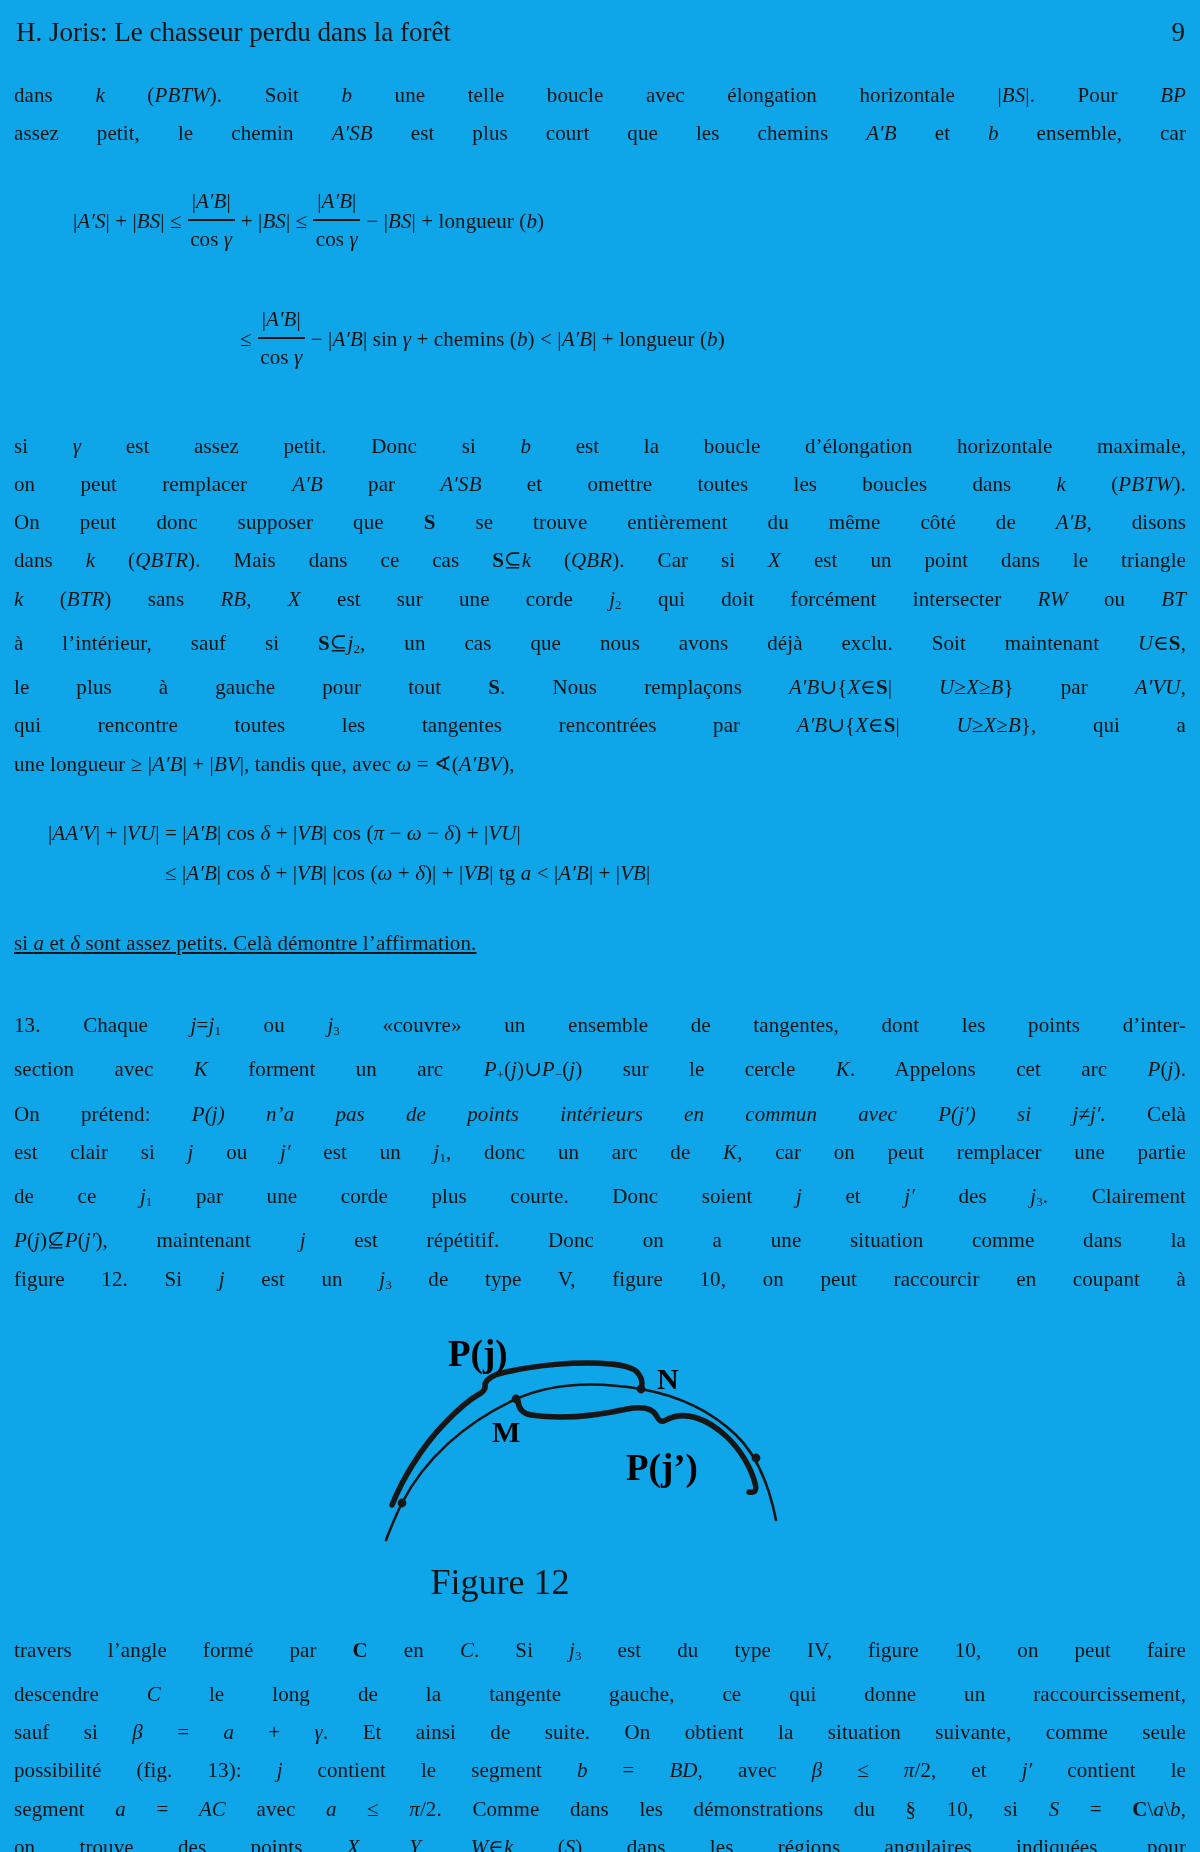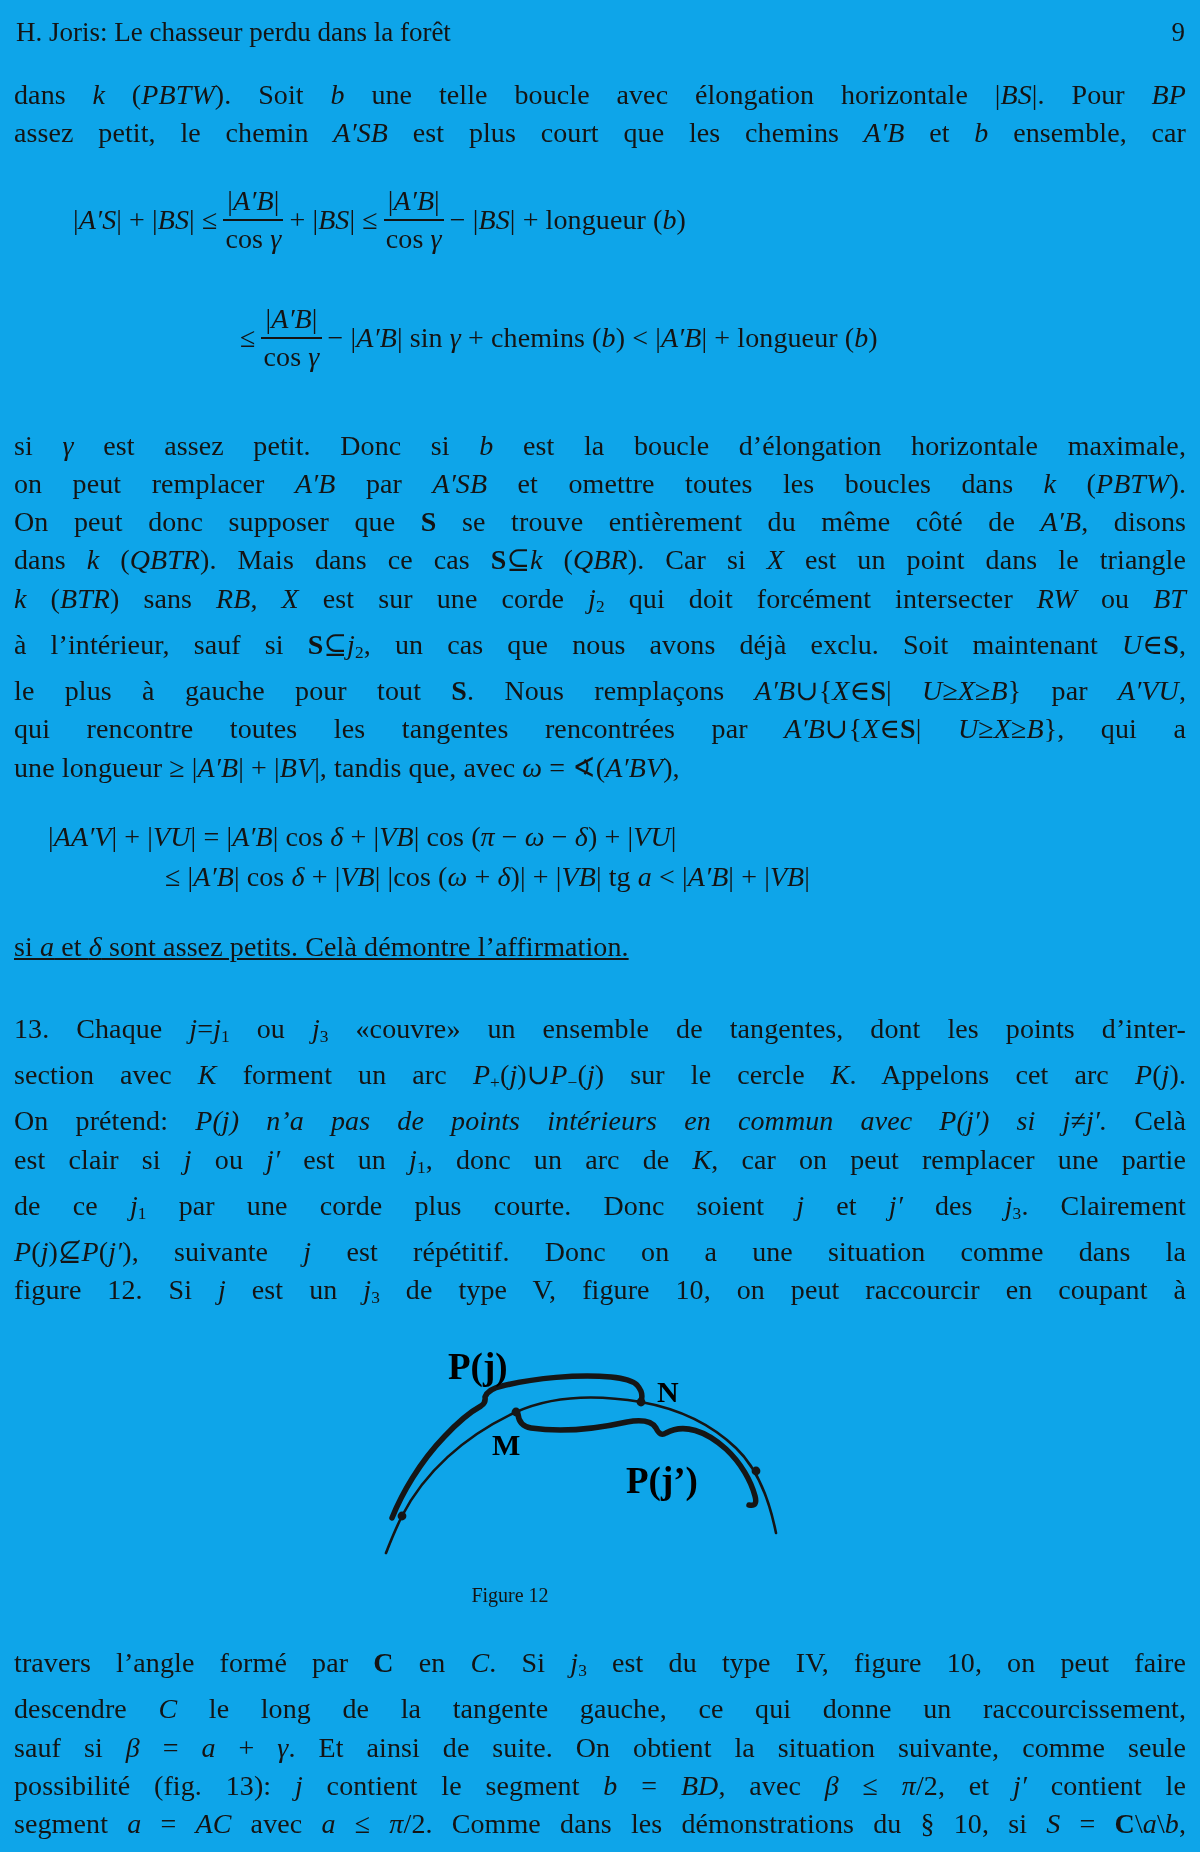--- a/index.html
+++ b/index.html
@@ -12,43 +12,42 @@
     overflow:hidden;
     margin:0 auto;
   }
   .header{
     display:flex;justify-content:space-between;align-items:baseline;
     padding:16px 15px 0 16px;
     font-size:27px;line-height:33px;
   }
   .flow{padding:0 14px 0 14px;}
   .tl{
-    font-size:28px;
+    font-size:21px;
     line-height:38.3px;
     letter-spacing:0.1px;
   }
   .tl.just{text-align:justify;text-align-last:justify;text-justify:inter-word;}
   .it{font-style:italic;}
   .frak{font-weight:bold;}
   .ssub{font-size:0.62em;vertical-align:-0.22em;}
   .frac{
     display:inline-flex;flex-direction:column;align-items:center;
     vertical-align:middle;margin:0 6px;transform:translateY(-3px);
     line-height:34px;
   }
   .frac .fn{border-bottom:2.5px solid #141414;padding:0 4px 1px 4px;}
   .frac .fd{padding-top:1px;}
   .block.eq .tl{line-height:40px;}
   .fig{margin:18px 0 0 0;padding:0;}
   .fig svg{display:block;}
   .caption{
     width:1000px;text-align:center;
-    font-size:20px;line-height:33px;
+    font-size:36px;line-height:33px;
     margin-top:12px;
-    padding-left:10px;
   }
   .figlabel{font-weight:bold;}
 </style>
 </head>
 <body>
 
 <div class="page">
 
   <div class="header">
     <span>H. Joris: Le chasseur perdu dans la forêt</span>
@@ -92,21 +91,21 @@
       </div>
       <div class="block para" style="margin-top: 31px; text-decoration: underline;">
         <div class="tl"><span>si </span><span class="it">a</span><span> et </span><span class="it">δ</span><span> sont assez petits. Celà démontre l’affirmation.</span></div>
       </div>
       <div class="block para" style="margin-top: 44px;">
         <div class="tl just"><span>13.  Chaque </span><span class="it">j</span><span>=</span><span class="it">j</span><span class="ssub">1</span><span> ou </span><span class="it">j</span><span class="ssub">3</span><span> «couvre» un ensemble de tangentes, dont les points d’inter-</span></div>
         <div class="tl just"><span>section avec </span><span class="it">K</span><span> forment un arc </span><span class="it">P</span><span class="ssub">+</span><span>(</span><span class="it">j</span><span>)∪</span><span class="it">P</span><span class="ssub">−</span><span>(</span><span class="it">j</span><span>) sur le cercle </span><span class="it">K</span><span>. Appelons cet arc </span><span class="it">P</span><span>(</span><span class="it">j</span><span>).</span></div>
         <div class="tl just"><span>On prétend: </span><span class="it">P(j) n’a pas de points intérieurs en commun avec P(j′) si j≠j′.</span><span> Celà</span></div>
         <div class="tl just"><span>est clair si </span><span class="it">j</span><span> ou </span><span class="it">j′</span><span> est un </span><span class="it">j</span><span class="ssub">1</span><span>, donc un arc de </span><span class="it">K</span><span>, car on peut remplacer une partie</span></div>
         <div class="tl just"><span>de ce </span><span class="it">j</span><span class="ssub">1</span><span> par une corde plus courte. Donc soient </span><span class="it">j</span><span> et </span><span class="it">j′</span><span> des </span><span class="it">j</span><span class="ssub">3</span><span>. Clairement</span></div>
-        <div class="tl just"><span class="it">P</span><span>(</span><span class="it">j</span><span>)⊈</span><span class="it">P</span><span>(</span><span class="it">j′</span><span>), suivante </span><span class="it">j</span><span> est répétitif. Donc on a une situation comme dans la</span></div>
+        <div class="tl just"><span class="it">P</span><span>(</span><span class="it">j</span><span>)⊈</span><span class="it">P</span><span>(</span><span class="it">j′</span><span>), maintenant </span><span class="it">j</span><span> est répétitif. Donc on a une situation comme dans la</span></div>
         <div class="tl just"><span>figure 12. Si </span><span class="it">j</span><span> est un </span><span class="it">j</span><span class="ssub">3</span><span> de type V, figure 10, on peut raccourcir en coupant à</span></div>
       </div>
     </div>
 
   <figure class="fig">
     <svg width="1200" height="232" viewBox="0 0 1200 232">
 
       <path d="M 386 218 C 393 200 397 191 402 181 C 424 138 464 101 516 77 C 554 60 600 60 641 67 C 680 74 712 90 736 113 C 756 132 769 163 776 198" fill="none" stroke="#161616" stroke-width="2.6" stroke-linecap="round"></path>
 
       <path d="M 392 183 C 402 158 420 127 444 102 C 458 87 470 77 481 71 Q 486 68 485 62 Q 488 54 502 51 C 534 43 578 39 611 42 Q 631 44 637 50 Q 644 58 641 66" fill="none" stroke="#161616" stroke-width="5.5" stroke-linecap="round" stroke-linejoin="round"></path>

